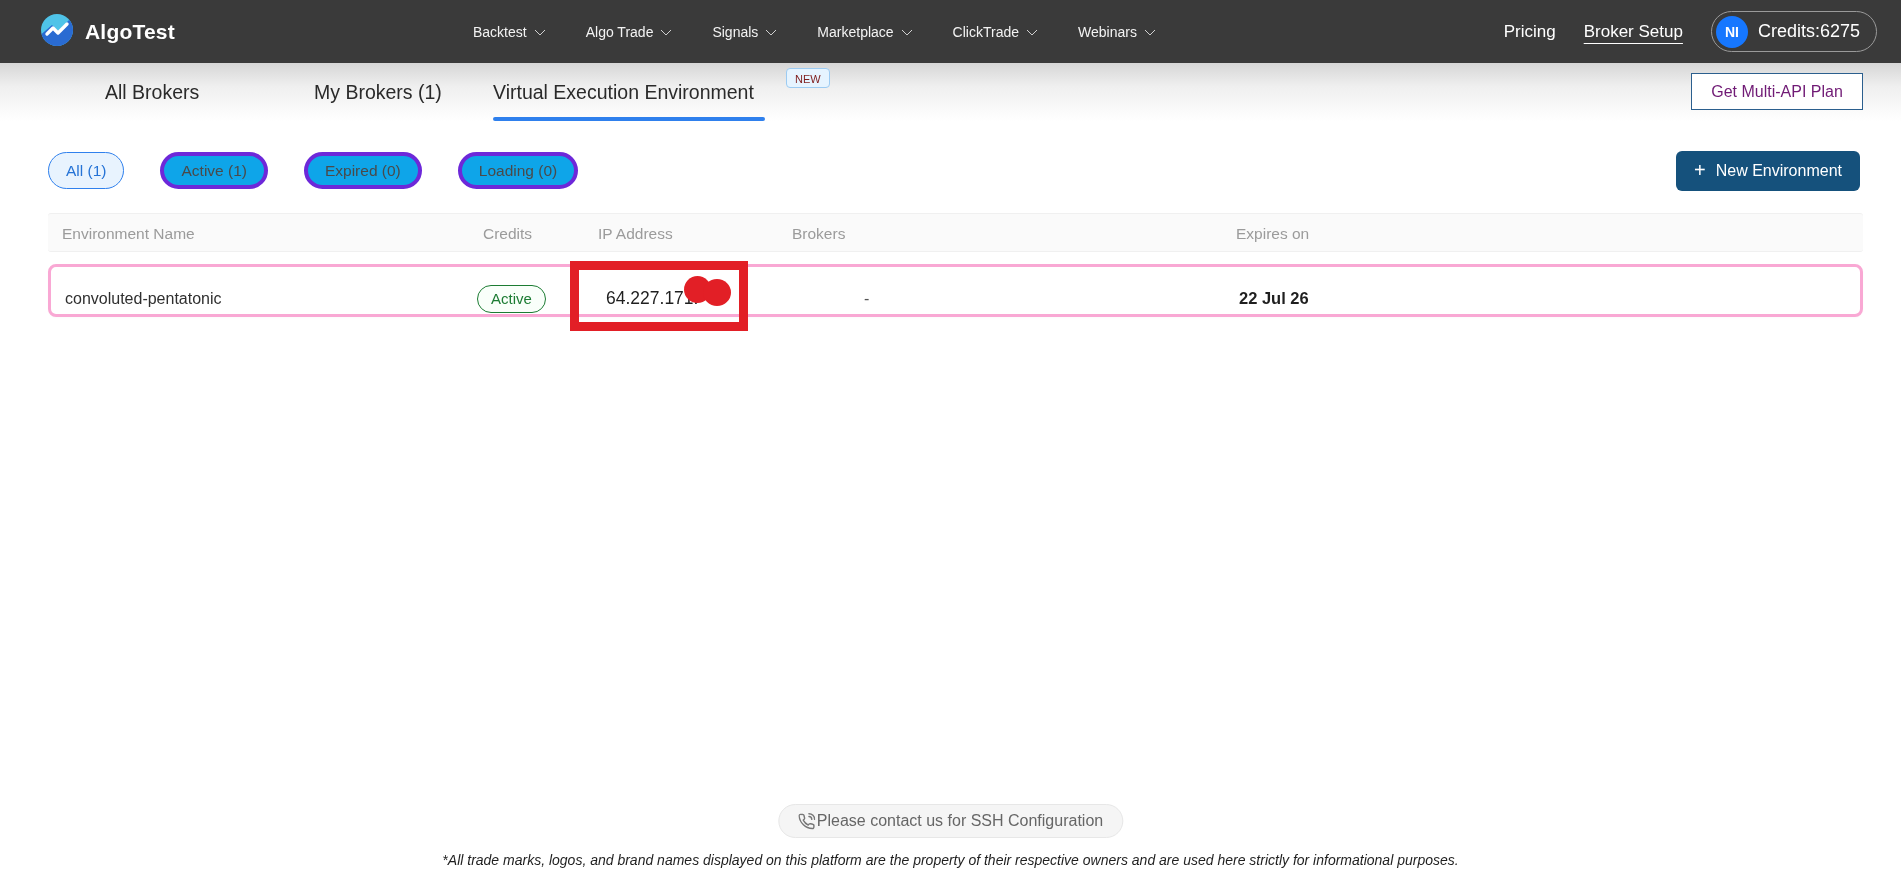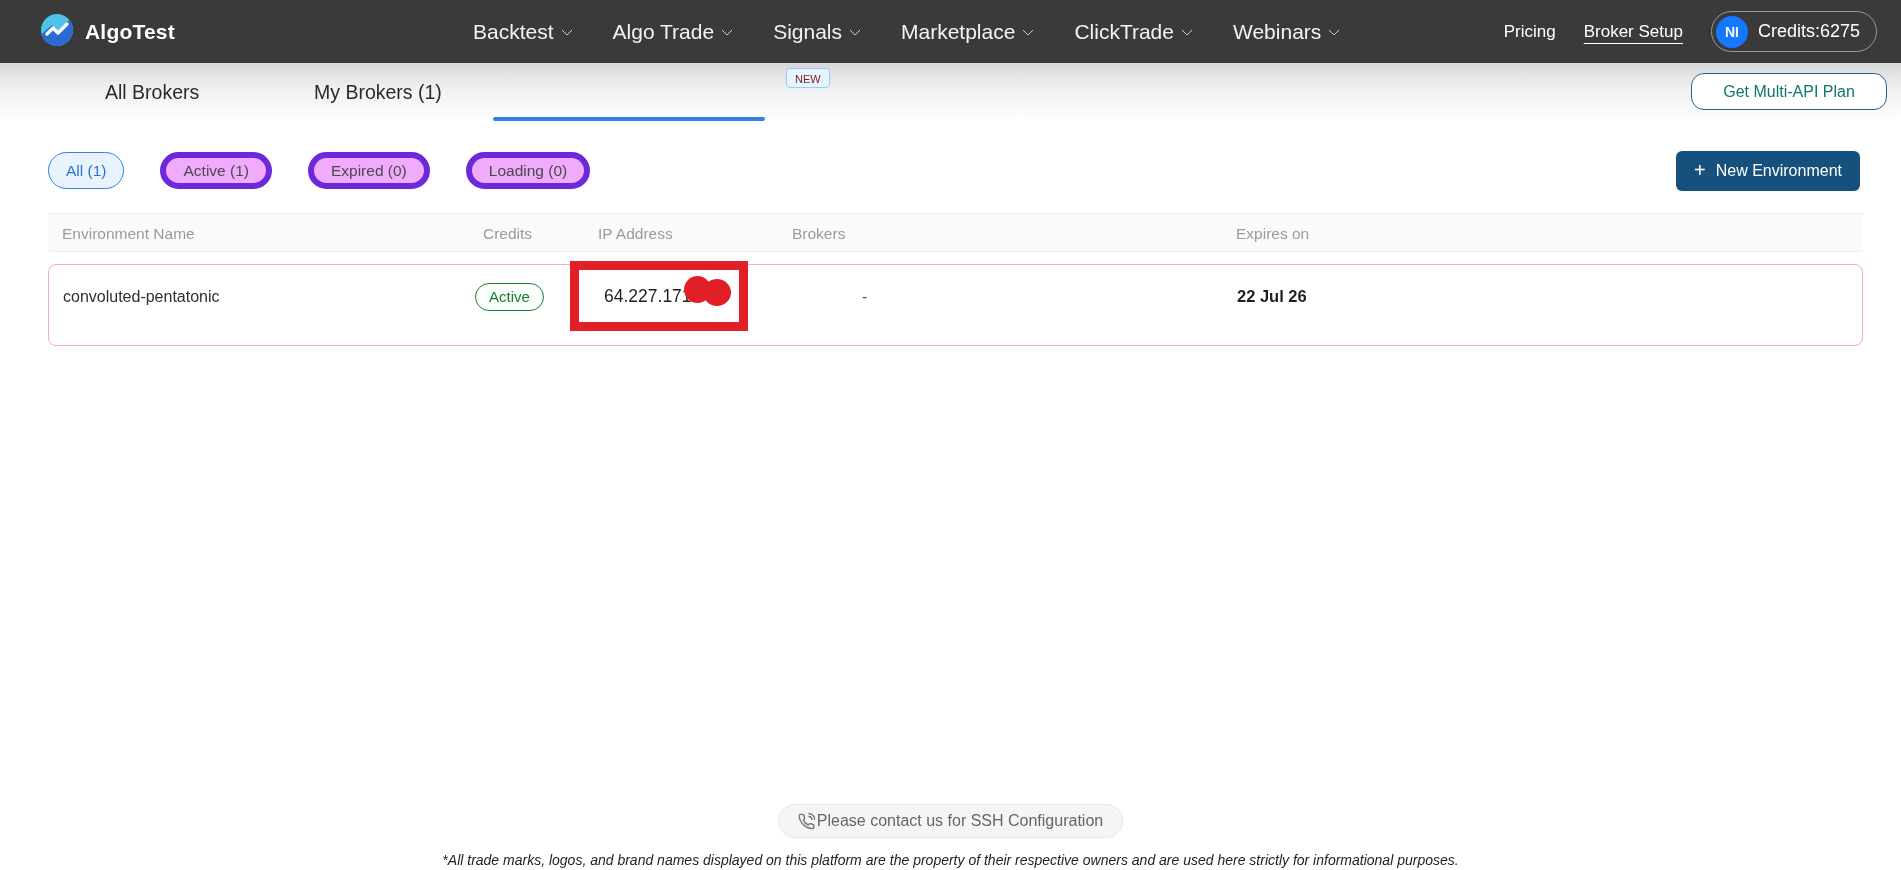--- a/index.html
+++ b/index.html
@@ -13,21 +13,21 @@
 
   
   .topnav {
     position:absolute; left:0; top:0; width:100%; height:63px;
     background:#3a3a3a; display:flex; align-items:center;
     padding:0 24px 0 40px;
   }
   .brand { display:flex; align-items:center; gap:11px; cursor:pointer; }
   .brand-name { color:#fff; font-size:21px; font-weight:bold; letter-spacing:.2px; }
   .nav-menu { position:absolute; left:473px; top:0; height:63px; display:flex; align-items:center; gap:42px; }
-  .nav-item { color:#f3f3f3; font-size:21px; display:flex; align-items:center; gap:9px; cursor:pointer; white-space:nowrap; }
+  .nav-item { color:#f3f3f3; font-size:14px; display:flex; align-items:center; gap:9px; cursor:pointer; white-space:nowrap; }
   .chev { width:8px; height:8px; border-right:1.8px solid #e8e8e8; border-bottom:1.8px solid #e8e8e8; transform:rotate(45deg); margin-top:-4px; border-radius:1px; }
   .nav-right { margin-left:auto; display:flex; align-items:center; gap:28px; }
   .nav-link { color:#fff; font-size:17px; cursor:pointer; white-space:nowrap; }
   .nav-link.underlined { text-decoration:underline; text-underline-offset:6px; }
   .credits-pill {
     display:flex; align-items:center; gap:10px; border:1px solid #9a9a9a;
     border-radius:22px; padding:3px 16px 3px 4px; height:41px; cursor:pointer;
   }
   .avatar { width:32px; height:32px; border-radius:50%; background:#1677ff; color:#fff;
     font-size:14px; font-weight:bold; display:flex; align-items:center; justify-content:center; }
@@ -47,30 +47,30 @@
   .new-badge {
     position:absolute; left:786px; top:5px; background:#e6f4ff; border:1px solid #9cd; border-color:#9ccbf2;
     color:#7f1d1d; font-size:11px; padding:4px 8px 2px; border-radius:4px;
   }
   .info-banner {
     position:absolute; left:1397px; top:9px; height:38px; display:flex; align-items:center; gap:9px;
     border:1px solid #2da44e; background:#fcfffc; border-radius:8px; padding:0 15px;
     font-size:16px; color:#333;
   }
   .multiapi-btn {
-    position:absolute; left:1691px; top:10px; width:196px; height:37px;
-    border:1px solid #2b5f8e; border-radius:13px; background:#fff;
-    color:#0f766e; font-size:16px; display:flex; align-items:center; justify-content:center; cursor:pointer;
+    position:absolute; left:1691px; top:10px; width:172px; height:37px;
+    border:1px solid #2b5f8e; border-radius:0; background:#fff;
+    color:#701a75; font-size:16px; display:flex; align-items:center; justify-content:center; cursor:pointer;
   }
 
   
   .filters { position:absolute; left:48px; top:152px; display:flex; gap:36px; }
   .fpill {
     height:37px; display:flex; align-items:center; padding:0 17px; border-radius:19px;
-    border:6px solid #6d28d9; background:#f0abfc; color:#4a4a4a; font-size:15.5px; cursor:pointer; white-space:nowrap;
+    border:4px solid #6d28d9; background:#0ea5e9; color:#4a4a4a; font-size:15.5px; cursor:pointer; white-space:nowrap;
   }
   .fpill.active { border:1.5px solid #2f80ed; background:#e8f3fe; color:#2573d6; }
   .newenv-btn {
     position:absolute; left:1676px; top:151px; width:184px; height:40px;
     background:#15517c; border:none; border-radius:6px; color:#fff; font-size:16px;
     display:flex; align-items:center; justify-content:center; gap:10px; cursor:pointer;
     font-family:"Liberation Sans", sans-serif;
   }
   .plus-glyph { font-size:20px; font-weight:400; line-height:1; margin-top:-2px; }
 
@@ -78,22 +78,22 @@
   .table-wrap { position:absolute; left:48px; top:213px; width:1815px; }
   .thead {
     position:relative; height:39px; background:#fafafa;
     border-top:1px solid #f0f0f0; border-bottom:1px solid #f0f0f0; border-radius:3px;
   }
   .th { position:absolute; top:0; height:39px; display:flex; align-items:center;
     color:#9b9b9b; font-size:15.5px; white-space:nowrap; }
   .th-name { left:14px; } .th-status { left:435px; } .th-ip { left:550px; }
   .th-brokers { left:744px; } .th-expires { left:1188px; }
   .trow {
-    position:absolute; left:0; top:51px; width:1815px; height:82px;
-    background:#fff; border:1px solid #f9a8d4; border-radius:8px;
+    position:absolute; left:0; top:51px; width:1815px; height:53px;
+    background:#fff; border:3px solid #f9a8d4; border-radius:8px;
     box-shadow:0 1px 2px rgba(0,0,0,0.02);
   }
   .td { position:absolute; top:0; height:63px; display:flex; align-items:center; white-space:nowrap; }
   .td-name { left:14px; color:#2f2f2f; font-size:16px; }
   .td-status { left:426px; }
   .status-pill { border:1px solid #1c7c33; color:#1c7c33; background:#f9fffa;
     border-radius:15px; padding:4px 13px 5px; font-size:15px; }
   .td-ip { left:555px; color:#1f1f1f; font-size:17.5px; }
   .td-brokers { left:813px; color:#555; font-size:16px; }
   .td-expires { left:1188px; color:#1f1f1f; font-size:16.5px; font-weight:600; }
@@ -180,20 +180,23 @@
     </div>
   </div>
 
   <div class="tabstrip">
     <div class="tab tab-all">
       <span>All Brokers</span>
     </div>
     <div class="tab tab-my">
       <span>My Brokers (1)</span>
     </div>
+    <div class="tab tab-vee">
+      <span>Virtual Execution Environment</span>
+    </div>
     <div class="new-badge">NEW</div>
     <div class="inkbar"></div>
 
     <div class="multiapi-btn">
       <span>Get Multi-API Plan</span>
     </div>
   </div>
 
   <div class="filters">
     <div class="fpill active">

